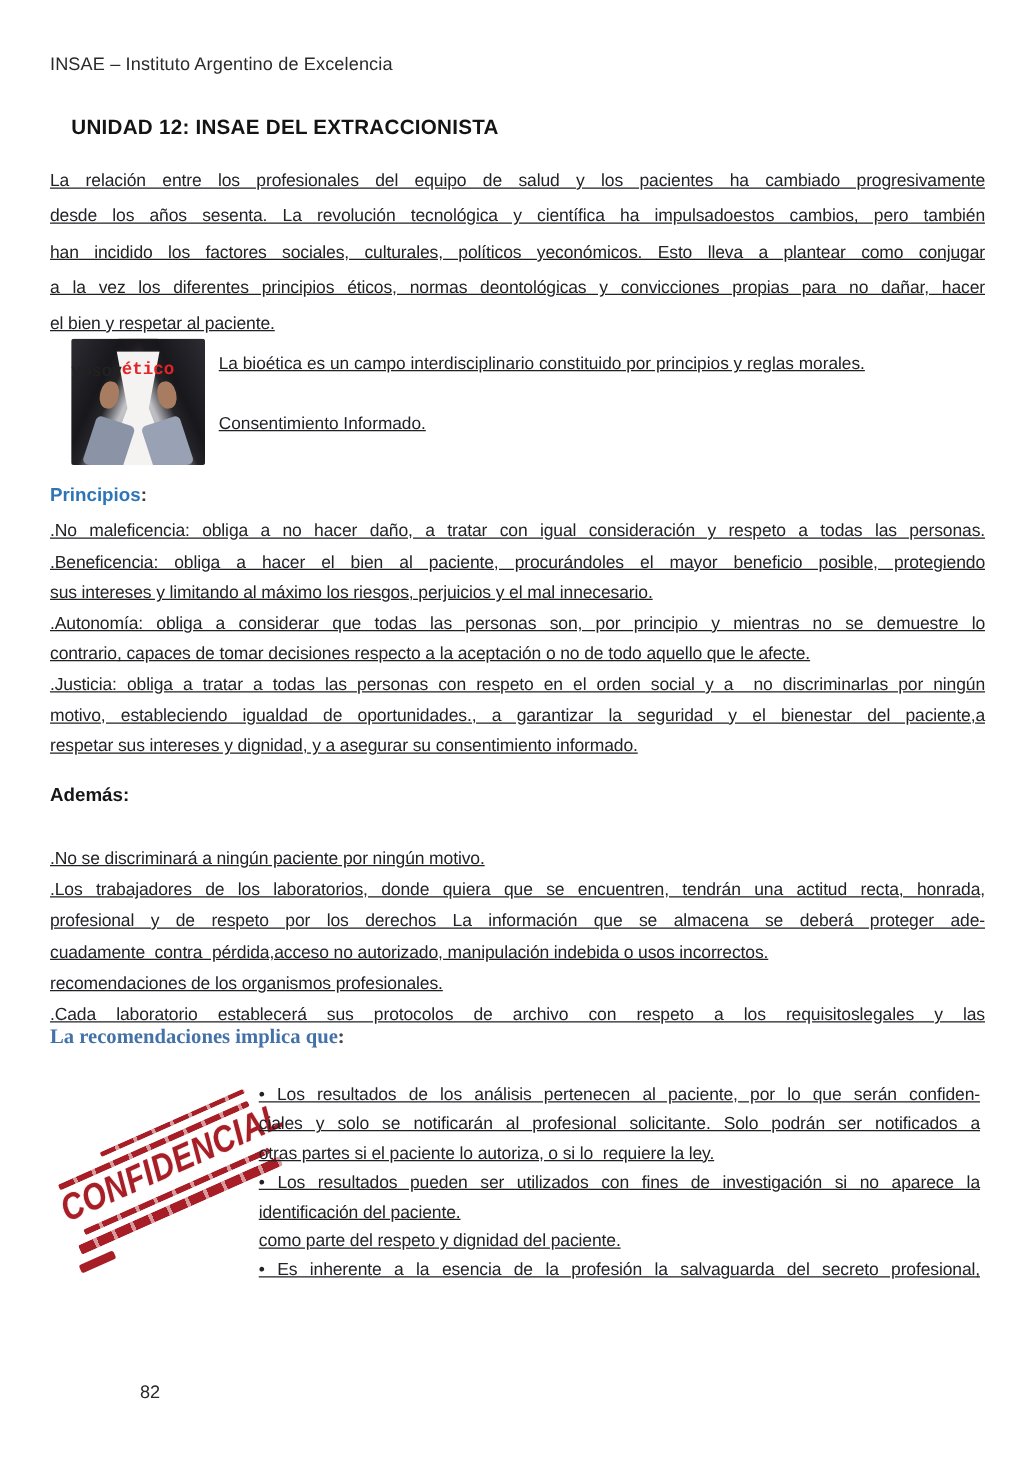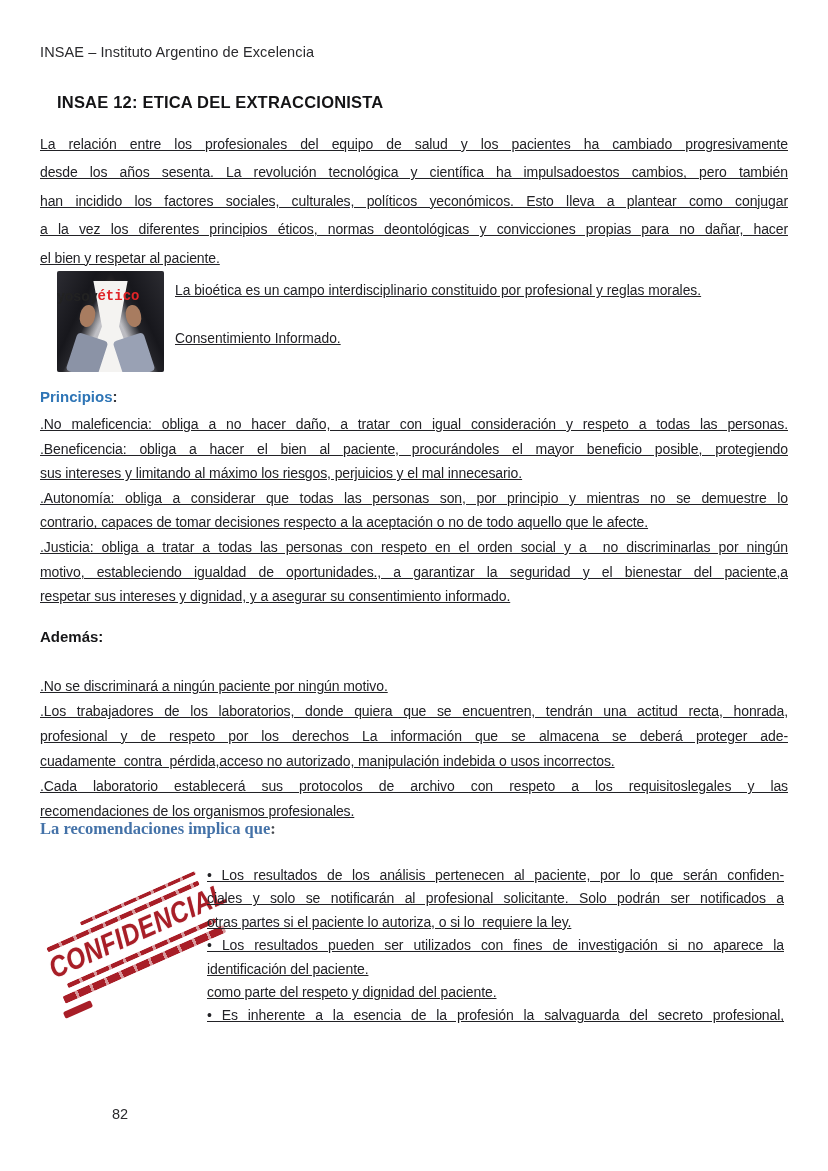--- a/index.html
+++ b/index.html
@@ -126,21 +126,21 @@
 
   .pagenum { position: absolute; left: 112px; top: 1106px; font-size: 14.5px; color: #2a2a2d; }
 </style>
 </head>
 <body>
 
 <div class="page">
 
   <div class="header">INSAE – Instituto Argentino de Excelencia</div>
 
-  <div class="title">INSAE 12: ETICA DEL EXTRACCIONISTA</div>
+  <div class="title">UNIDAD 12: INSAE DEL EXTRACCIONISTA</div>
 
   <div class="block intro">
       <div class="tline">La relación entre los profesionales del equipo de salud y los pacientes ha cambiado progresivamente</div>
       <div class="tline">desde los años sesenta. La revolución tecnológica y científica ha impulsadoestos cambios, pero también</div>
       <div class="tline">han incidido los factores sociales, culturales, políticos yeconómicos. Esto lleva a plantear como conjugar</div>
       <div class="tline">a la vez los diferentes principios éticos, normas deontológicas y convicciones propias para no dañar, hacer</div>
       <div class="tline tlast">el bien y respetar al paciente.</div>
     </div>
 
   <div class="bio-img">
@@ -153,21 +153,21 @@
     <div class="hand-l"></div>
     <div class="hand-r"></div>
     <div class="tee-text">
       <span>yo</span>
       <span>soy</span>
       <span class="tee-accent">ético</span>
     </div>
   </div>
 
   <div class="bio-text">
-    <div class="tline tlast bio1">La bioética es un campo interdisciplinario constituido por profesional y reglas morales.</div>
+    <div class="tline tlast bio1">La bioética es un campo interdisciplinario constituido por principios y reglas morales.</div>
     <div class="bio2">
       <div class="tline tlast">Consentimiento Informado.</div>
     </div>
   </div>
 
   <div class="h-blue"><span class="hb">Principios</span><span class="hc">:</span></div>
 
   <div class="block principios">
     <div class="force-full">
         <div class="tline tlast">.No maleficencia: obliga a no hacer daño, a tratar con igual consideración y respeto a todas las personas.</div>
@@ -192,22 +192,22 @@
   <div class="block items">
     <div>
         <div class="tline tlast">.No se discriminará a ningún paciente por ningún motivo.</div>
       </div>
     <div>
         <div class="tline">.Los trabajadores de los laboratorios, donde quiera que se encuentren, tendrán una actitud recta, honrada,</div>
         <div class="tline">profesional y de respeto por los derechos La información que se almacena se deberá proteger ade-</div>
         <div class="tline tlast">cuadamente&nbsp; contra&nbsp; pérdida,acceso no autorizado, manipulación indebida o usos incorrectos.</div>
       </div>
     <div>
+        <div class="tline tlast">recomendaciones de los organismos profesionales.</div>
         <div class="tline">.Cada laboratorio establecerá sus protocolos de archivo con respeto a los requisitoslegales y las</div>
-        <div class="tline tlast">recomendaciones de los organismos profesionales.</div>
       </div>
   </div>
 
   <div class="h-serif"><span class="hb">La recomendaciones implica que</span><span class="hc">:</span></div>
 
   <div class="stamp">
     <div class="stamp-rot">
       <div class="sline sl1"></div>
       <div class="sline sl2"></div>
       <div class="stamp-word">CONFIDENCIAL</div>

